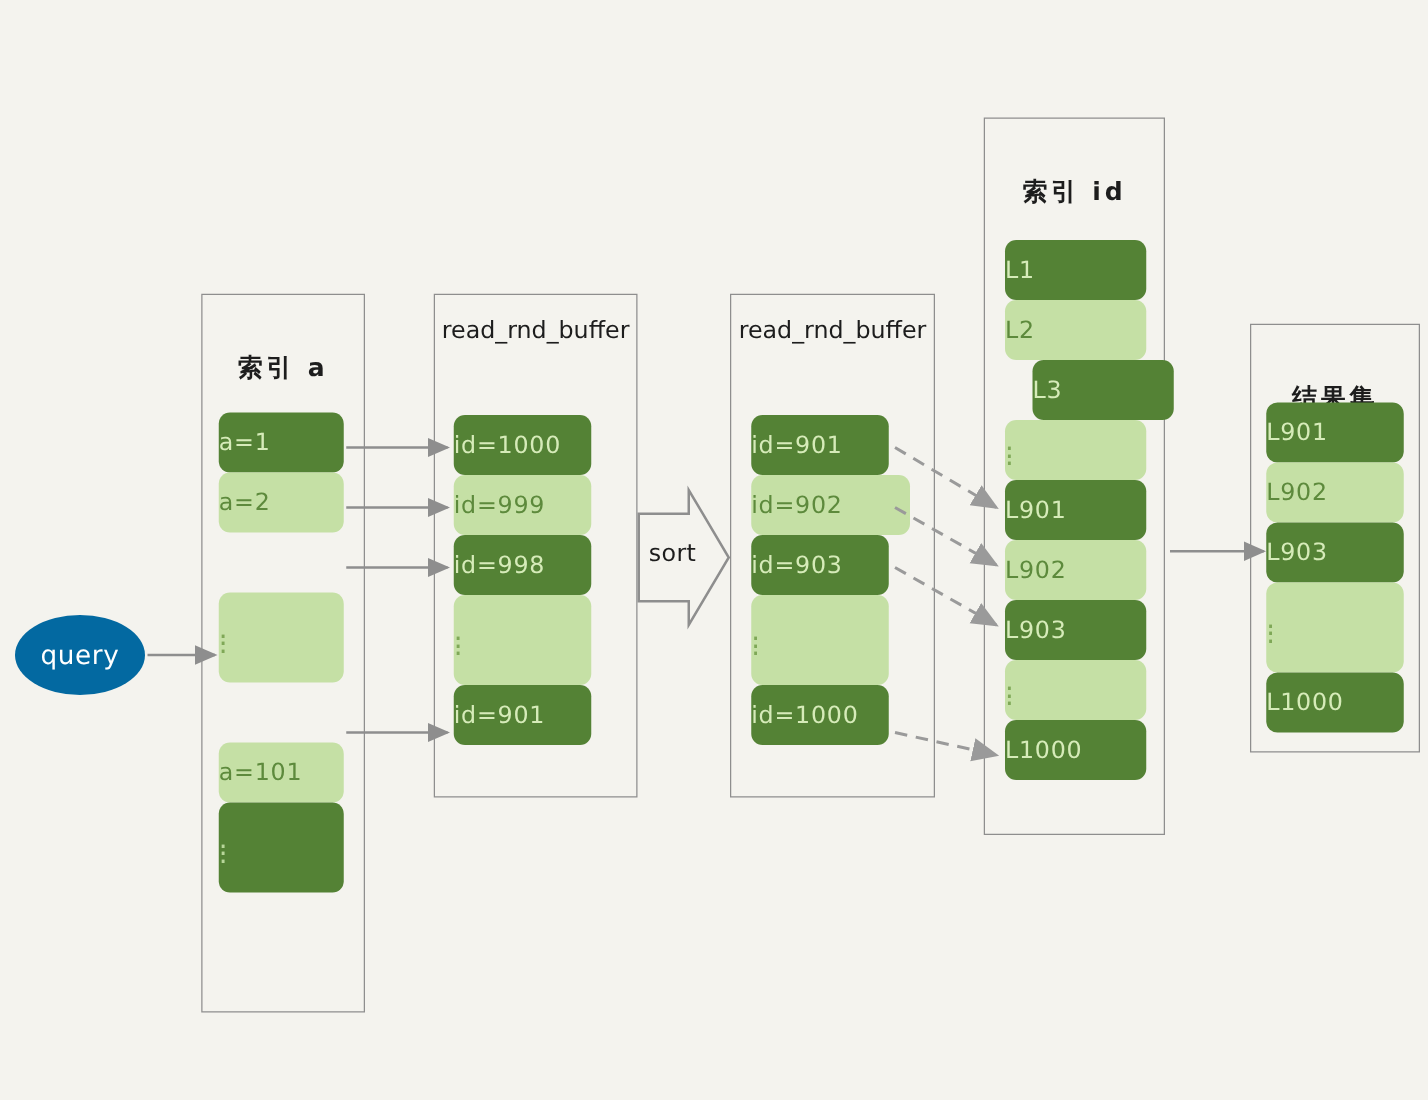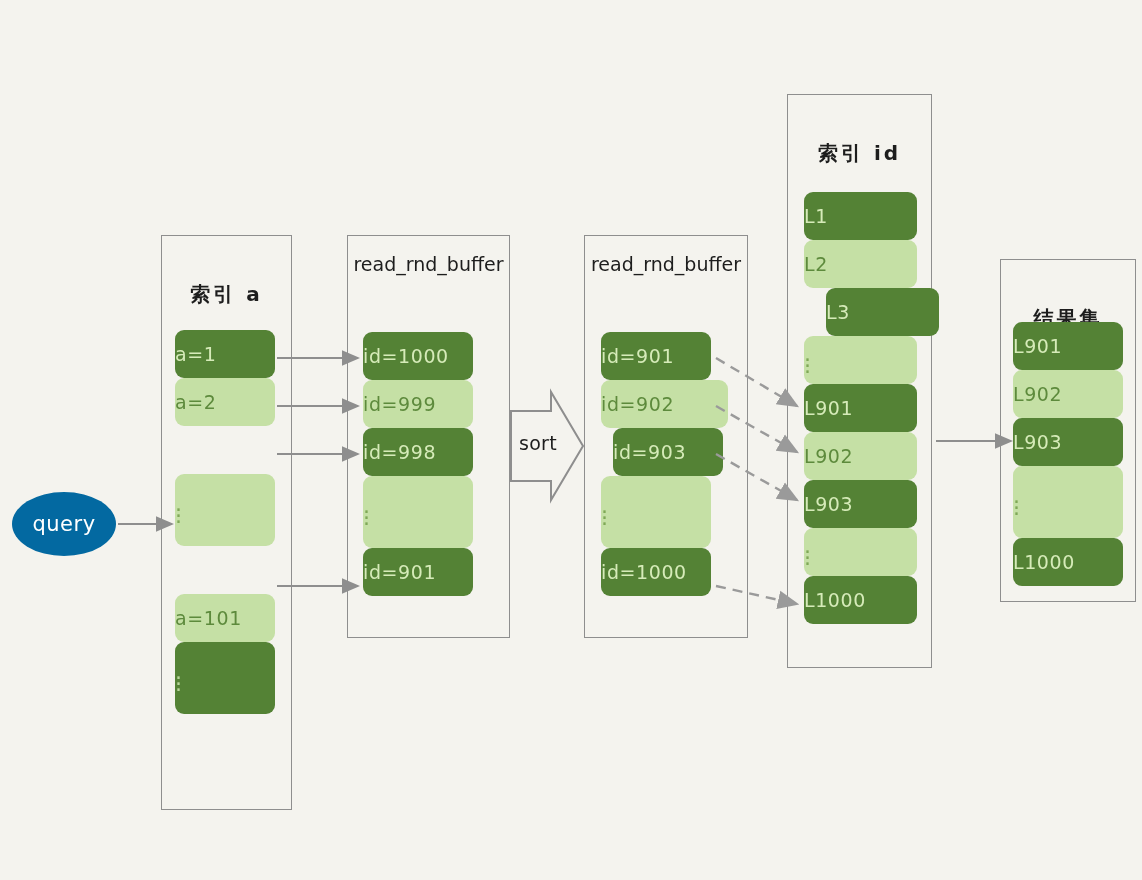--- a/index.html
+++ b/index.html
@@ -142,21 +142,21 @@
   <div class="panel" id="panel-buffer-sorted" style="left:584px;top:235px;width:164px;height:403px;">
     <div class="panel-title mono" style="top:17px;">read_rnd_buffer</div>
   </div>
   <div class="stack" id="stack-buffer-sorted" style="left: 601px; top: 332px; width: 110px; height: 264px;">
       <div class="cell dark" style="left: 0px; top: 0px; width: 110px; height: 48px;">
         <span>id=901</span>
       </div>
       <div class="cell light" style="left: 0px; top: 48px; width: 127px; height: 48px;">
         <span>id=902</span>
       </div>
-      <div class="cell dark" style="left: 0px; top: 96px; width: 110px; height: 48px; margin-left: 12px;">
+      <div class="cell dark" style="left: 0px; top: 96px; width: 110px; height: 48px;">
         <span>id=903</span>
       </div>
       <div class="cell light" style="left: 0px; top: 144px; width: 110px; height: 72px;">
         <div class="dots">
           <span>.</span>
           <span>.</span>
           <span>.</span>
         </div>
       </div>
       <div class="cell dark" style="left: 0px; top: 216px; width: 110px; height: 48px;">

